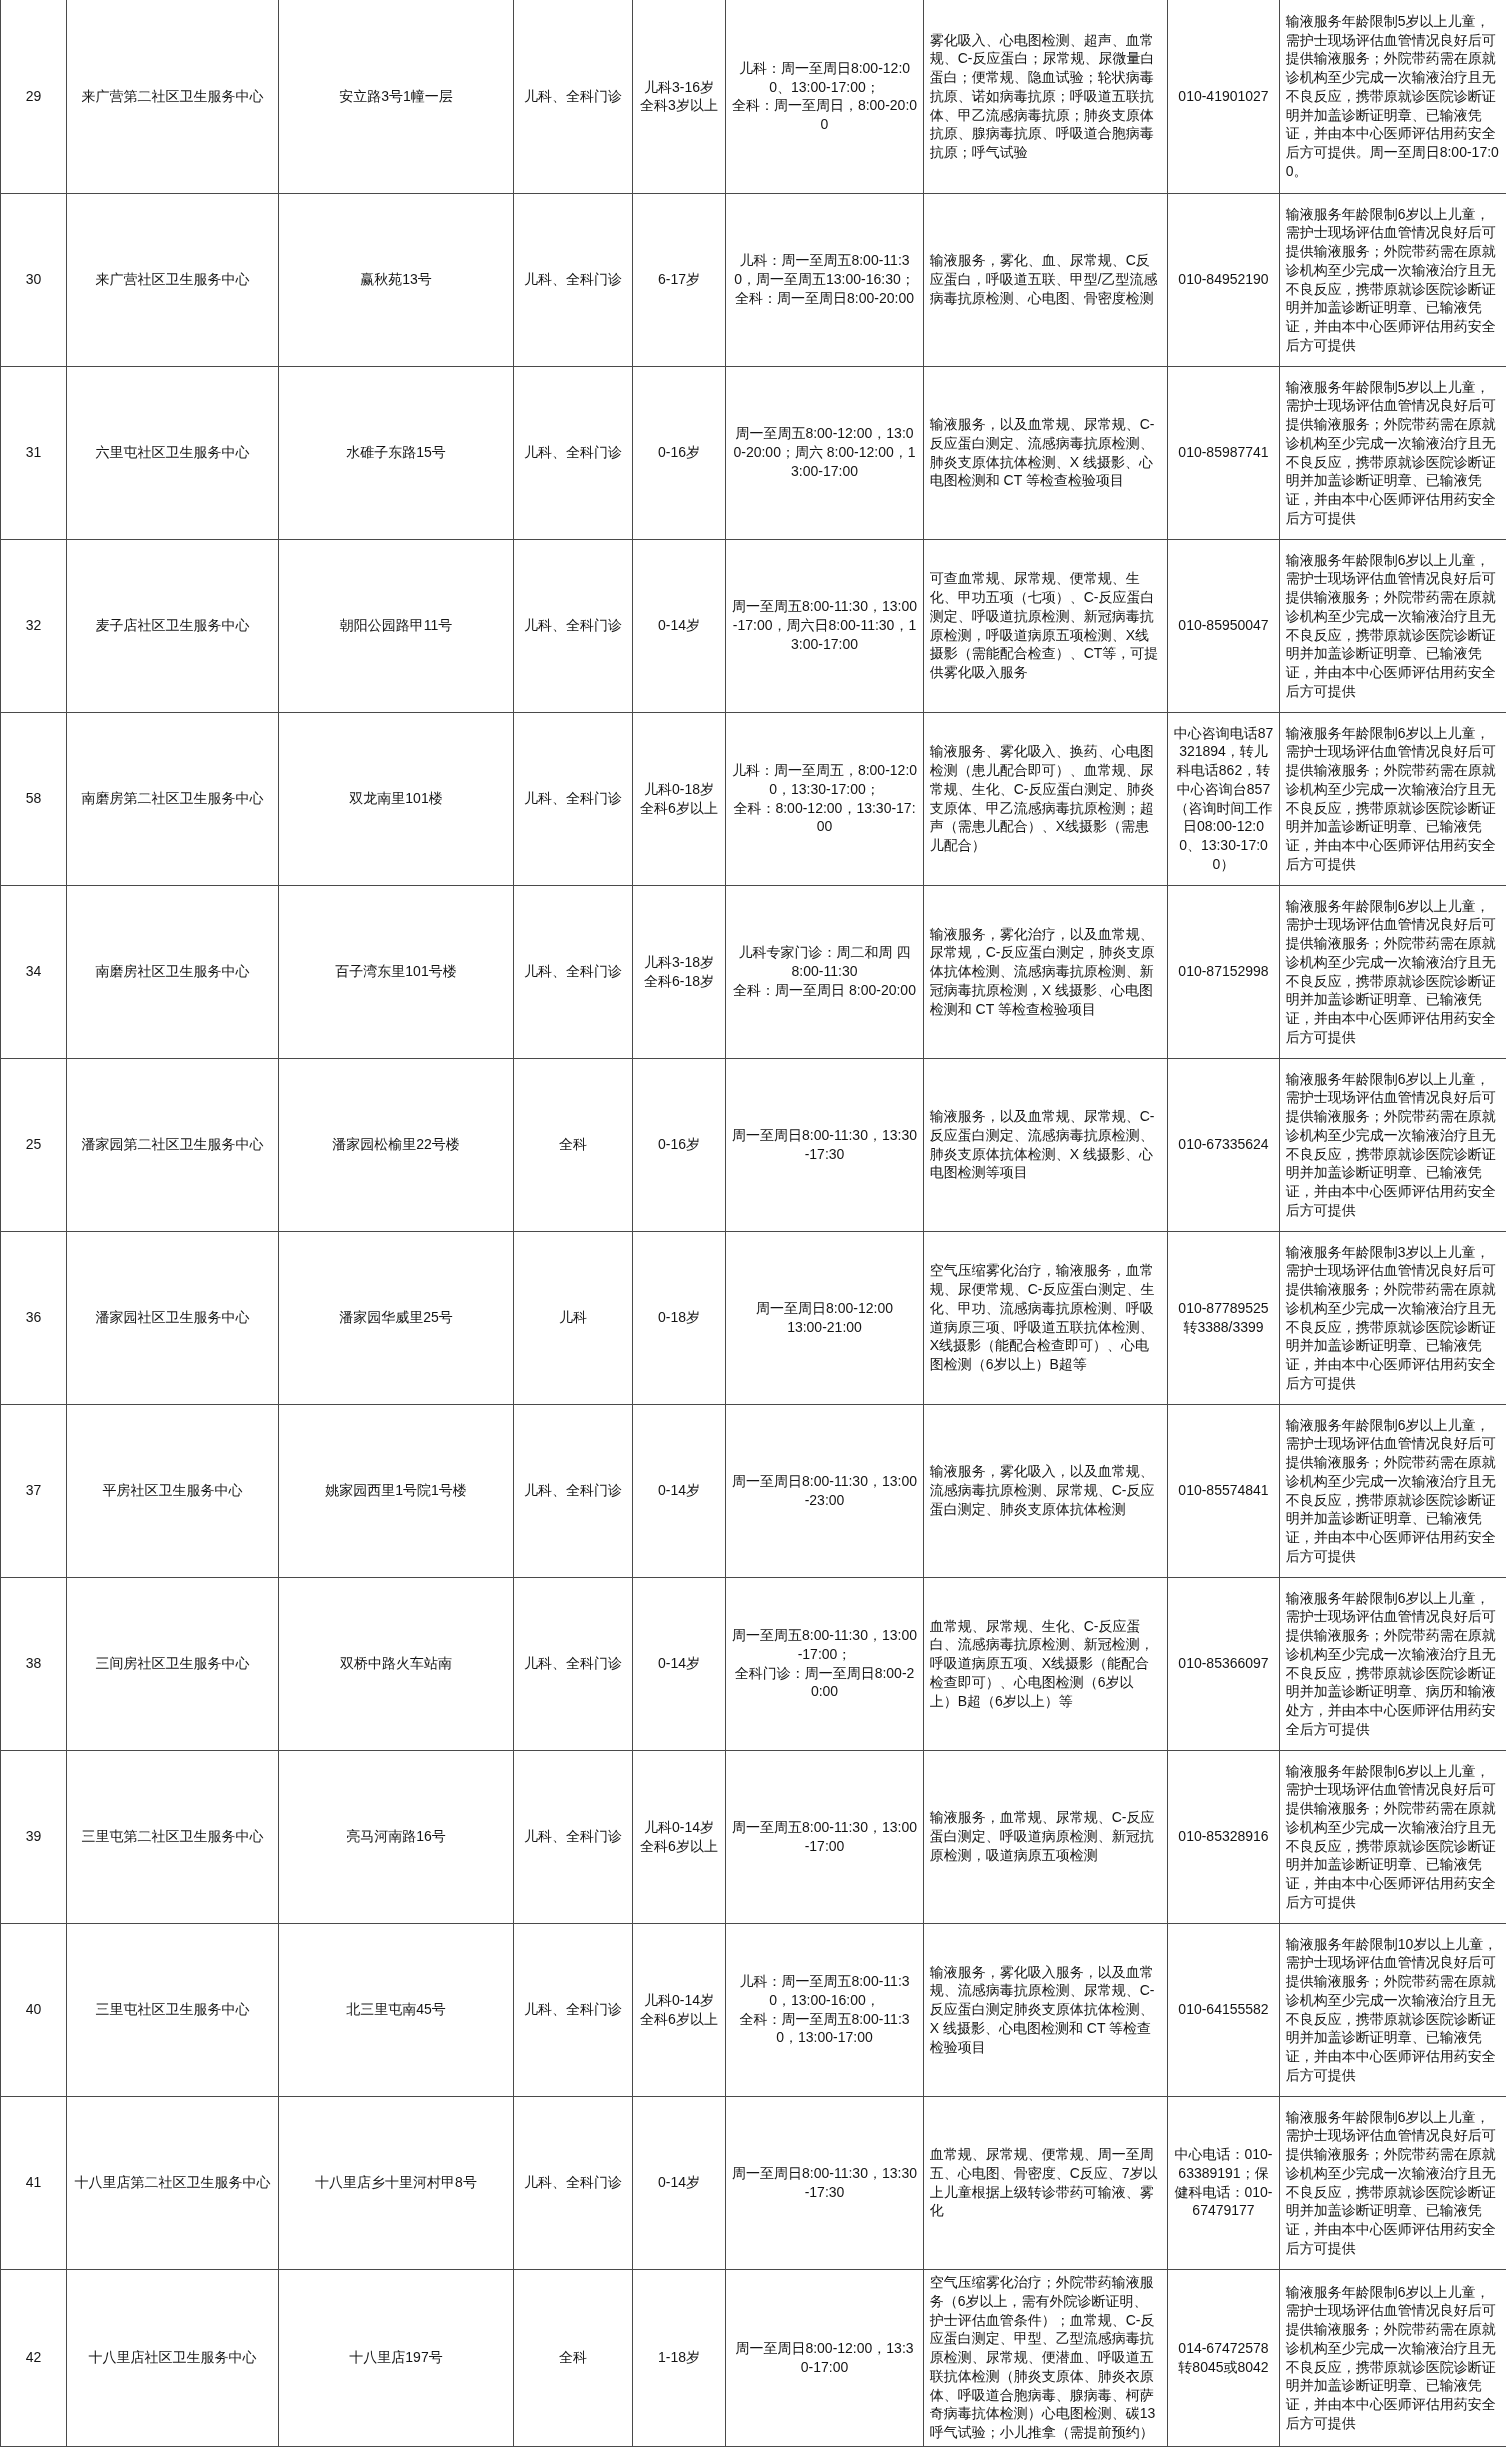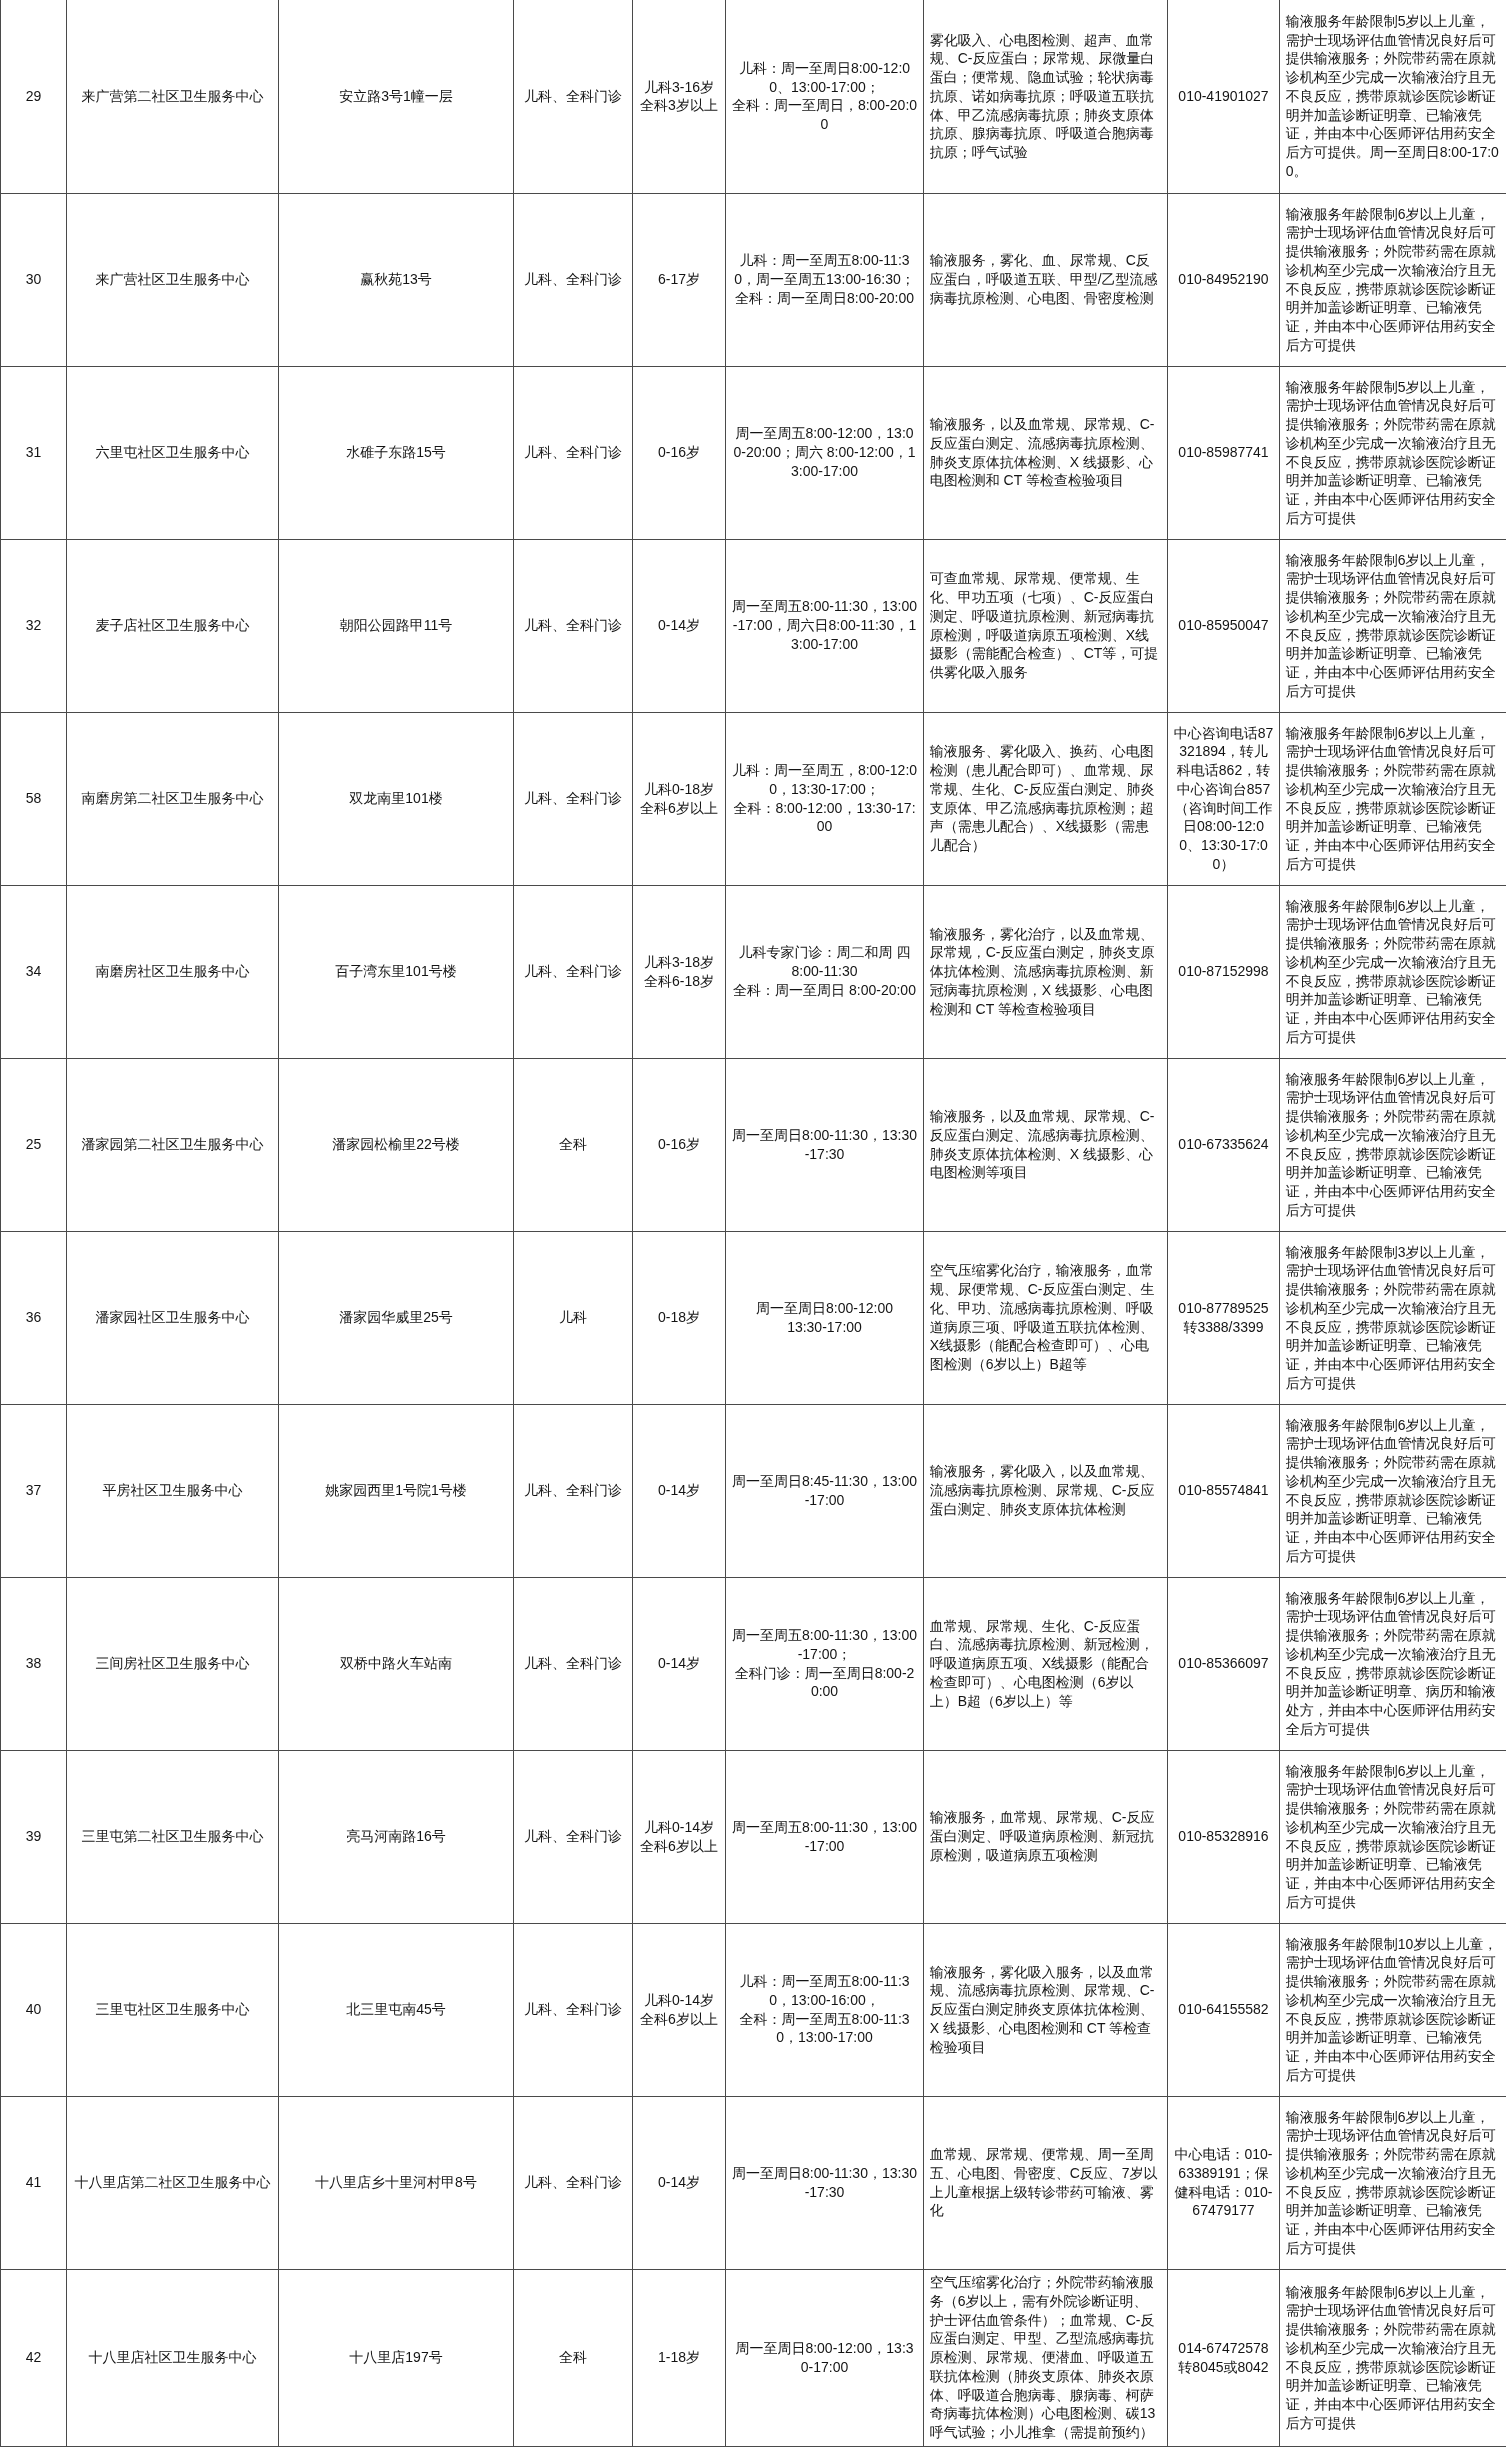--- a/index.html
+++ b/index.html
@@ -155,32 +155,32 @@
     <td class="c-center">010-67335624</td>
     <td class="c-left">输液服务年龄限制6岁以上儿童，需护士现场评估血管情况良好后可提供输液服务；外院带药需在原就诊机构至少完成一次输液治疗且无不良反应，携带原就诊医院诊断证明并加盖诊断证明章、已输液凭证，并由本中心医师评估用药安全后方可提供</td>
   </tr>
         <tr>
     <td class="c-center">36</td>
     <td class="c-center">潘家园社区卫生服务中心</td>
     <td class="c-center">潘家园华威里25号</td>
     <td class="c-center">儿科</td>
     <td class="c-center">0-18岁</td>
     <td class="c-center">周一至周日8:00-12:00
-13:30-17:00</td>
+13:00-21:00</td>
     <td class="c-left">空气压缩雾化治疗，输液服务，血常规、尿便常规、C-反应蛋白测定、生化、甲功、流感病毒抗原检测、呼吸道病原三项、呼吸道五联抗体检测、X线摄影（能配合检查即可）、心电图检测（6岁以上）B超等</td>
     <td class="c-center">010-87789525转3388/3399</td>
     <td class="c-left">输液服务年龄限制3岁以上儿童，需护士现场评估血管情况良好后可提供输液服务；外院带药需在原就诊机构至少完成一次输液治疗且无不良反应，携带原就诊医院诊断证明并加盖诊断证明章、已输液凭证，并由本中心医师评估用药安全后方可提供</td>
   </tr>
         <tr>
     <td class="c-center">37</td>
     <td class="c-center">平房社区卫生服务中心</td>
     <td class="c-center">姚家园西里1号院1号楼</td>
     <td class="c-center">儿科、全科门诊</td>
     <td class="c-center">0-14岁</td>
-    <td class="c-center">周一至周日8:45-11:30，13:00-17:00</td>
+    <td class="c-center">周一至周日8:00-11:30，13:00-23:00</td>
     <td class="c-left">输液服务，雾化吸入，以及血常规、流感病毒抗原检测、尿常规、C‐反应蛋白测定、肺炎支原体抗体检测</td>
     <td class="c-center">010-85574841</td>
     <td class="c-left">输液服务年龄限制6岁以上儿童，需护士现场评估血管情况良好后可提供输液服务；外院带药需在原就诊机构至少完成一次输液治疗且无不良反应，携带原就诊医院诊断证明并加盖诊断证明章、已输液凭证，并由本中心医师评估用药安全后方可提供</td>
   </tr>
         <tr>
     <td class="c-center">38</td>
     <td class="c-center">三间房社区卫生服务中心</td>
     <td class="c-center">双桥中路火车站南</td>
     <td class="c-center">儿科、全科门诊</td>
     <td class="c-center">0-14岁</td>

